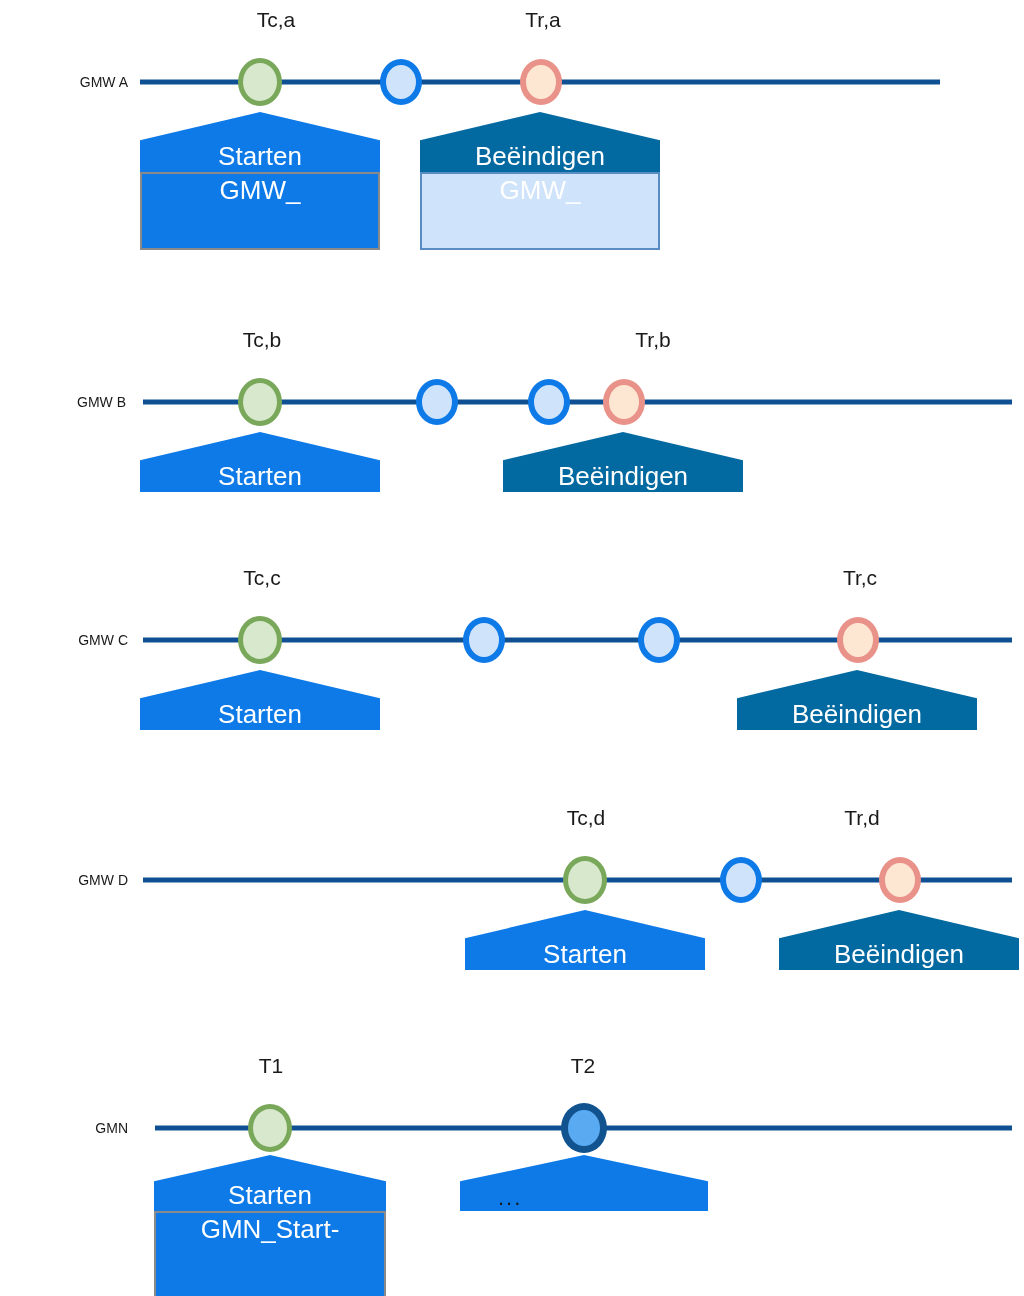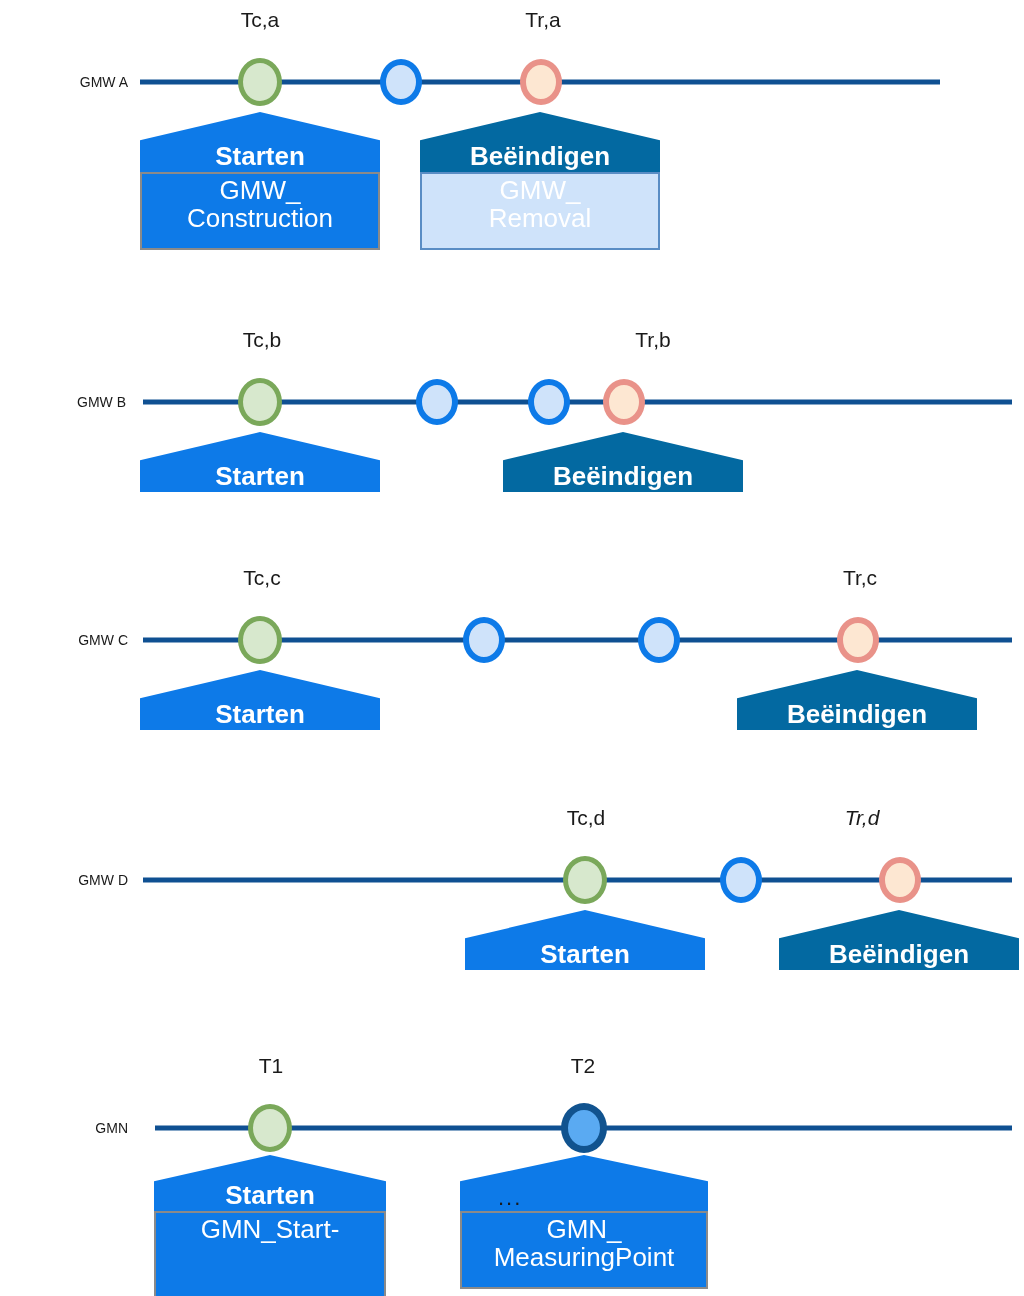--- a/index.html
+++ b/index.html
@@ -47,21 +47,20 @@
     box-sizing:border-box;
   }
   .house .roof{
     position:relative;width:100%;
     clip-path:polygon(50% 0%,100% 47%,100% 100%,0% 100%,0% 47%);
   }
   .house .roof-text{
     position:absolute;left:0;right:0;bottom:2px;
     text-align:center;font-size:26px;line-height:1.05;
     color:#ffffff;
-    font-weight:bold;
   }
   .house .ellipsis{
     position:absolute;left:0;right:0;bottom:-18px;
     text-align:center;font-size:22px;color:#1a1a1a;letter-spacing:2px;
     line-height:1;
   }
   .house .body{
     position:relative;width:100%;box-sizing:border-box;
     text-align:center;font-size:26px;line-height:1.08;
     color:#ffffff;padding:2px 4px 6px;
@@ -75,40 +74,38 @@
 </style>
 </head>
 <body>
 
 <div class="stage">
 
   <div class="row" style="top:0;height:270px;">
     <div class="row-label" style="left:8px;top:82px;width:120px;">GMW A</div>
     <div class="axis" style="left:140px;top:82px;width:800px;"></div>
 
-    <div class="tick-label" style="left:260px;top:8px;text-align:right;">Tc,a</div>
+    <div class="tick-label" style="left:276px;top:8px;text-align:right;">Tc,a</div>
     <div class="tick-label" style="left:543px;top:8px;">Tr,a</div>
 
     <div class="house solid" style="left:260px;top:112px;width:240px;">
       <div class="roof" style="height:60px;">
         <div class="roof-text">Starten</div>
       </div>
       <div class="body" style="height:78px;">
         <div>GMW_</div>
-        <div>Construction</div>
       </div>
     </div>
 
     <div class="house pale" style="left:540px;top:112px;width:240px;">
       <div class="roof" style="height:60px;">
         <div class="roof-text">Beëindigen</div>
       </div>
       <div class="body" style="height:78px;">
         <div>GMW_</div>
-        <div>Removal</div>
       </div>
     </div>
 
     <div class="node green" style="left:260px;top:82px;width:44px;height:48px;"></div>
     <div class="node blue" style="left:401px;top:82px;width:42px;height:46px;"></div>
     <div class="node salmon" style="left:541px;top:82px;width:42px;height:46px;"></div>
   </div>
 
   <div class="row" style="top:320px;height:220px;">
     <div class="row-label" style="left:6px;top:82px;width:120px;">GMW B</div>
@@ -158,21 +155,21 @@
     <div class="node blue" style="left:484px;top:82px;width:42px;height:46px;"></div>
     <div class="node blue" style="left:659px;top:82px;width:42px;height:46px;"></div>
     <div class="node salmon" style="left:858px;top:82px;width:42px;height:46px;"></div>
   </div>
 
   <div class="row" style="top:798px;height:220px;">
     <div class="row-label" style="left:8px;top:82px;width:120px;">GMW D</div>
     <div class="axis" style="left:143px;top:82px;width:869px;"></div>
 
     <div class="tick-label" style="left:586px;top:8px;">Tc,d</div>
-    <div class="tick-label" style="left:862px;top:8px;font-style:italic;">Tr,d</div>
+    <div class="tick-label" style="left:862px;top:8px;">Tr,d</div>
 
     <div class="house solid" style="left:585px;top:112px;width:240px;">
       <div class="roof" style="height:60px;">
         <div class="roof-text">Starten</div>
       </div>
     </div>
 
     <div class="house pale" style="left:899px;top:112px;width:240px;">
       <div class="roof" style="height:60px;">
         <div class="roof-text">Beëindigen</div>
@@ -197,23 +194,19 @@
       </div>
       <div class="body" style="height:88px;">
         <div>GMN_Start-</div>
       </div>
     </div>
 
     <div class="house solid" style="left:584px;top:113px;width:248px;">
       <div class="roof" style="height:56px;">
         <div class="ellipsis" style="bottom:2px;left:38px;right:auto;">...</div>
       </div>
-      <div class="body" style="height:78px;">
-        <div>GMN_</div>
-        <div>MeasuringPoint</div>
-      </div>
     </div>
 
     <div class="node green" style="left:270px;top:86px;width:44px;height:48px;"></div>
     <div class="node navy" style="left:584px;top:86px;width:46px;height:50px;"></div>
   </div>
 
 </div>
 
 </body></html>

